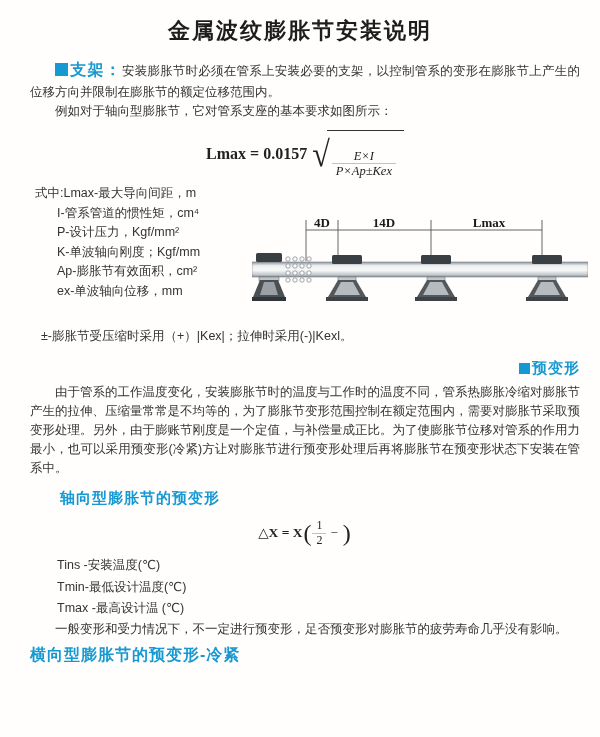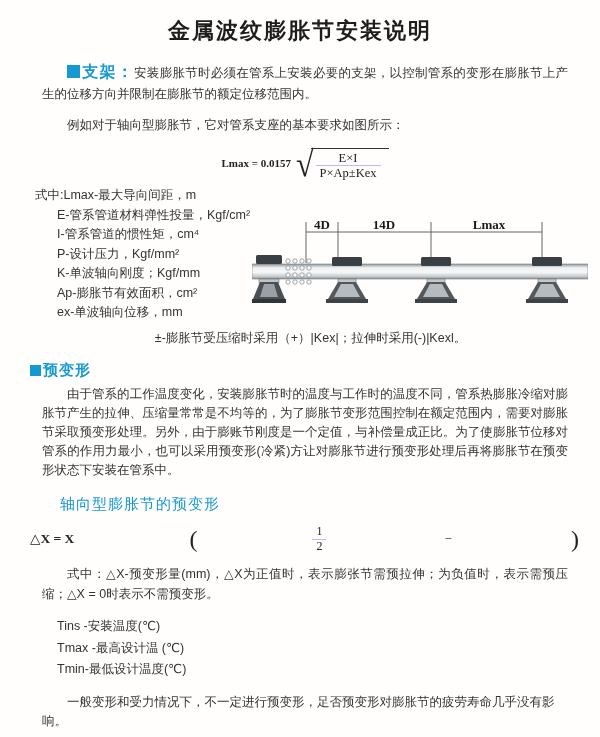--- a/index.html
+++ b/index.html
@@ -8,55 +8,55 @@
     font-family:"Liberation Sans","DejaVu Sans",sans-serif;
     color:#333;font-size:12.5px;line-height:1.55;
     -webkit-font-smoothing:antialiased;
   }
   .page{position:relative;width:600px;height:737px;}
   .title{
     text-align:center;font-size:22px;font-weight:bold;color:#1d1d1d;
     letter-spacing:2px;padding-top:14px;margin:0 0 10px 0;
   }
   .content{padding:0 20px 0 30px;}
-  p{margin:12px;}
+  p{margin:0;}
   .p-just{text-align:justify;}
   .indent{text-indent:2em;}
   .sq{display:inline-block;background:#1699d2;vertical-align:-1px;margin-right:2px;}
   .sq-lg{width:13px;height:13px;}
   .sq-md{width:11px;height:11px;}
   .inline-head{font-size:16px;font-weight:bold;color:#1699d2;letter-spacing:1px;}
-  .sec-head{font-size:15px;font-weight:bold;color:#1699d2;letter-spacing:1px;margin-top:10px;}
-  .sub-head{font-size:15px;font-weight:normal;color:#1699d2;letter-spacing:1px;}
+  .sec-head{font-size:15px;font-weight:bold;color:#1699d2;letter-spacing:1px;margin-top:10px;text-align:right;}
+  .sub-head{font-size:15px;font-weight:bold;color:#1699d2;letter-spacing:1px;}
   .sub-head.axial{margin:8px 0 2px 30px;}
   .sub-head.lateral{font-size:16px;margin:4px 0 0 0;}
 
   
   .formula{display:flex;justify-content:center;align-items:center;
     font-family:"Liberation Serif","DejaVu Serif",serif;color:#222;}
   .f1{margin:8px 0 6px 0;}
-  .f1 .lhs{font-weight:bold;font-size:11px;margin-right:5px;text-align:center;}
+  .f1 .lhs{font-weight:bold;font-size:16px;margin-right:5px;text-align:center;}
   .sqrt-glyph{font-size:32px;font-weight:400;line-height:0.9;display:inline-block;
     transform:scaleY(1.12);margin-right:-3px;}
   .radicand{display:inline-block;border-top:1.5px solid #333;padding:2px 8px 0 5px;}
   .frac{display:inline-block;text-align:center;vertical-align:middle;line-height:1.15;}
   .frac .num{display:block;padding:0 4px;}
   .frac .den{display:block;border-top:1px solid #c4b5fd;padding:0 4px;}
-  .ital{}
-  .f2{margin:10px 0 8px 0;font-size:13px;justify-content:space-between;}
+  .ital{font-style:italic;margin-top:16px;}
+  .f2{margin:10px 0 8px 0;font-size:13px;}
   .f2 .lhs{font-weight:bold;font-size:13.5px;}
   .paren{font-size:24px;font-weight:300;line-height:1;padding:0 1px;}
   .f2 .frac{font-size:12px;}
   .f2 .minus{padding:0 4px;}
 
   
   .defs-wrap{position:relative;margin-top:4px;min-height:142px;}
   .def-line{margin-left:5px;line-height:19.5px;white-space:nowrap;}
   .def-line.sub{margin-left:27px;}
-  .note-line{margin-left:11px;line-height:20px;text-align:center;}
+  .note-line{margin-left:11px;line-height:20px;}
   .diagram{position:absolute;left:222px;top:33px;}
 
   .pre-body{margin-top:3px;line-height:19px;}
   .axial-notes .nline{margin-left:27px;line-height:21.5px;}
 </style>
 </head>
 <body>
 
 <div class="page">
   <h1 class="title">金属波纹膨胀节安装说明</h1>
@@ -67,21 +67,20 @@
     <p class="indent">例如对于轴向型膨胀节，它对管系支座的基本要求如图所示：</p>
 
     <div class="formula f1">
       <span class="lhs">Lmax = 0.0157</span>
       <span class="sqrt-glyph">√</span>
         <span class="radicand"><span class="frac ital"><span class="num">E×I</span><span class="den">P×Ap±Kex</span></span></span>
     </div>
 
     <div class="defs-wrap">
       <div class="def-line">式中:Lmax-最大导向间距，m</div>
-      <div class="def-line sub">E-管系管道材料弹性投量，Kgf/cm²</div>
       <div class="def-line sub">I-管系管道的惯性矩，cm⁴</div>
       <div class="def-line sub">P-设计压力，Kgf/mm²</div>
       <div class="def-line sub">K-单波轴向刚度；Kgf/mm</div>
       <div class="def-line sub">Ap-膨胀节有效面积，cm²</div>
       <div class="def-line sub">ex-单波轴向位移，mm</div>
 
       <svg class="diagram" width="336" height="90" viewBox="0 0 336 90">
         <defs>
           <linearGradient id="pipeGrad" x1="0" y1="0" x2="0" y2="1">
             <stop offset="0" stop-color="#8e959b"></stop>
@@ -172,23 +171,22 @@
         <span class="paren">(</span>
         <span class="frac">
           <span class="num">1</span>
           <span class="den">2</span>
         </span>
         <span class="minus">−</span>
         <span class="paren">)</span>
     </div>
 
     <div class="axial-notes">
-      <p class="p-just indent">式中：△X-预变形量(mm)，△X为正值时，表示膨张节需预拉伸；为负值时，表示需预压缩；△X = 0时表示不需预变形。</p>
       <div class="nline">Tins -安装温度(℃)</div>
+      <div class="nline">Tmin-最低设计温度(℃)</div>
       <div class="nline">Tmax -最高设计温 (℃)</div>
-      <div class="nline">Tmin-最低设计温度(℃)</div>
       <p class="indent">一般变形和受力情况下，不一定进行预变形，足否预变形对膨胀节的疲劳寿命几乎没有影响。</p>
     </div>
 
     <div class="sub-head lateral">横向型膨胀节的预变形-冷紧</div>
 
   </div>
 </div>
 
 </body></html>

